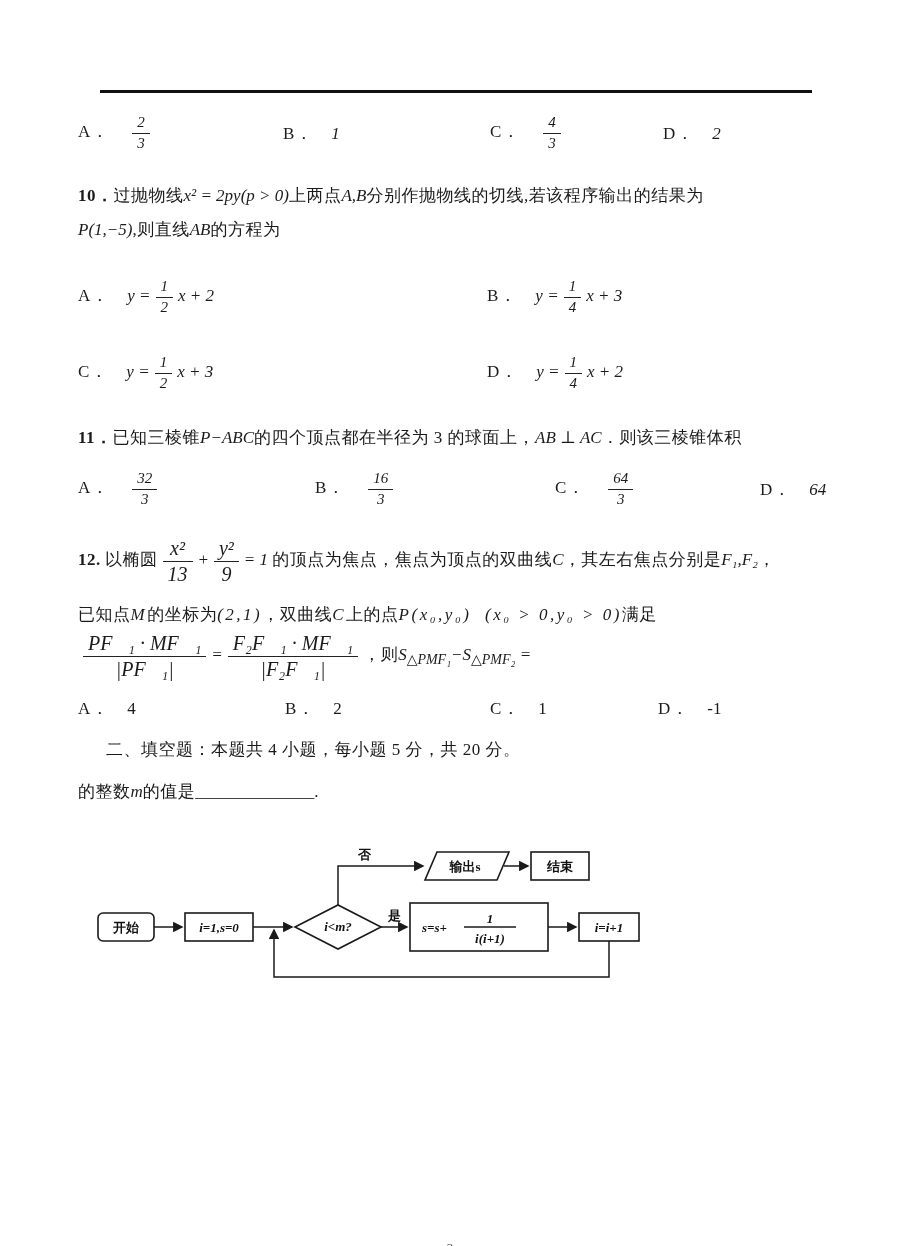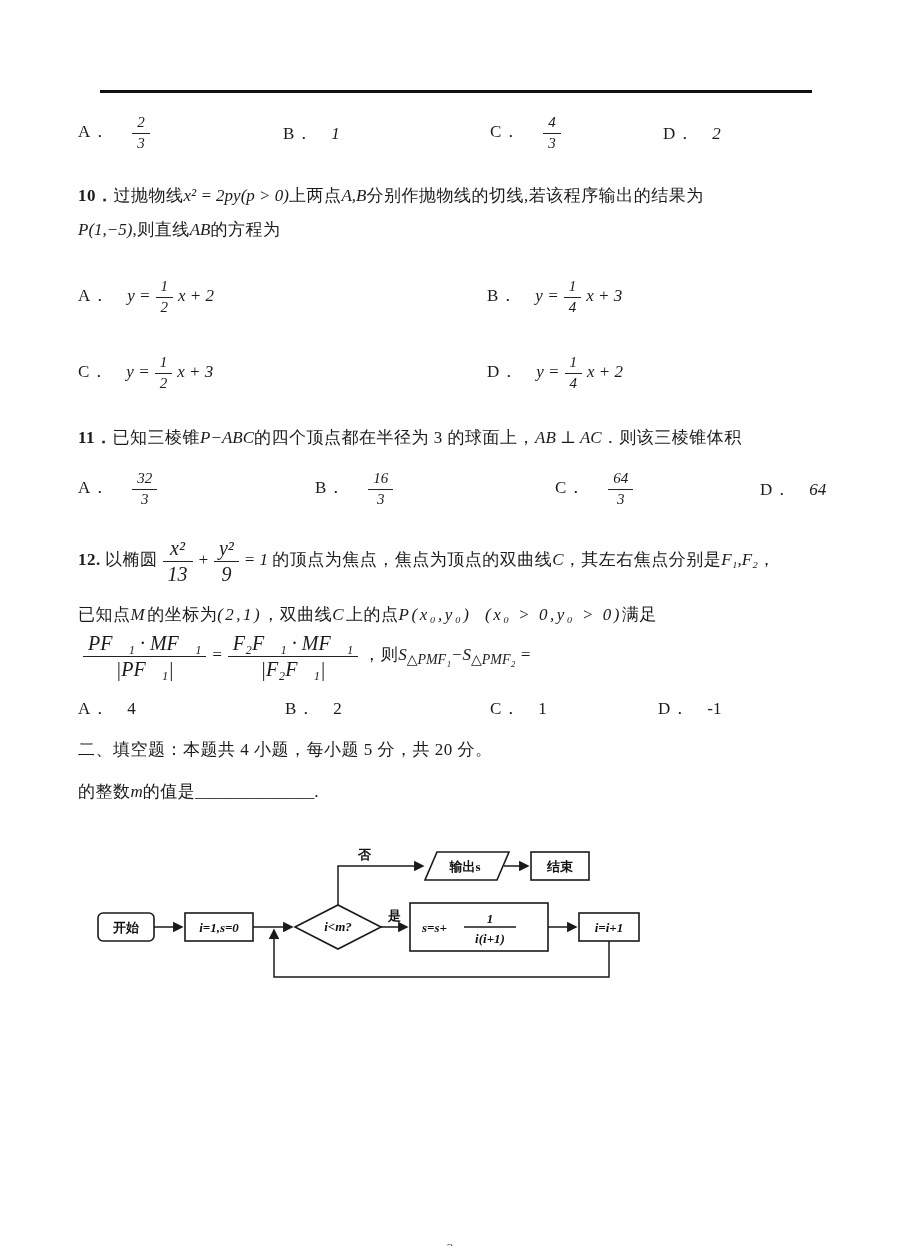--- a/index.html
+++ b/index.html
@@ -30,21 +30,21 @@
   .lab { display:inline-block; margin-right:18px; letter-spacing:1px; }
 
   .q9-row  { grid-template-columns:205px 207px 173px auto; margin-top:16px; min-height:48px; }
   .q10-row { grid-template-columns:409px auto; margin-top:24px; min-height:52px; }
   .q11-row { grid-template-columns:237px 240px 205px auto; margin-top:8px; min-height:52px; }
   .q12-row { grid-template-columns:207px 205px 168px auto; margin-top:12px; min-height:30px; }
 
   .spread { letter-spacing:2.5px;margin-top:12px; }
   sub.sub { font-size:14px; font-style:italic; }
 
-  .section-title { margin-top:10px; line-height:2.0; letter-spacing:0.5px; }
+  .section-title { margin-top:10px; line-height:2.0; letter-spacing:0.5px;margin-left:28px; }
 
   .blank { letter-spacing:0;font-family:Liberation Serif, serif; }
 
   .flow-wrap { margin-top:26px; margin-left:2px; }
   svg.flow text {
     font-family:"Liberation Serif","DejaVu Serif",serif;
     font-size:13px; font-weight:bold; fill:#111;
   }
   svg.flow .mtext { font-style:italic; }
   svg.flow .shape { fill:none; stroke:#1a1a1a; stroke-width:1.6; }

